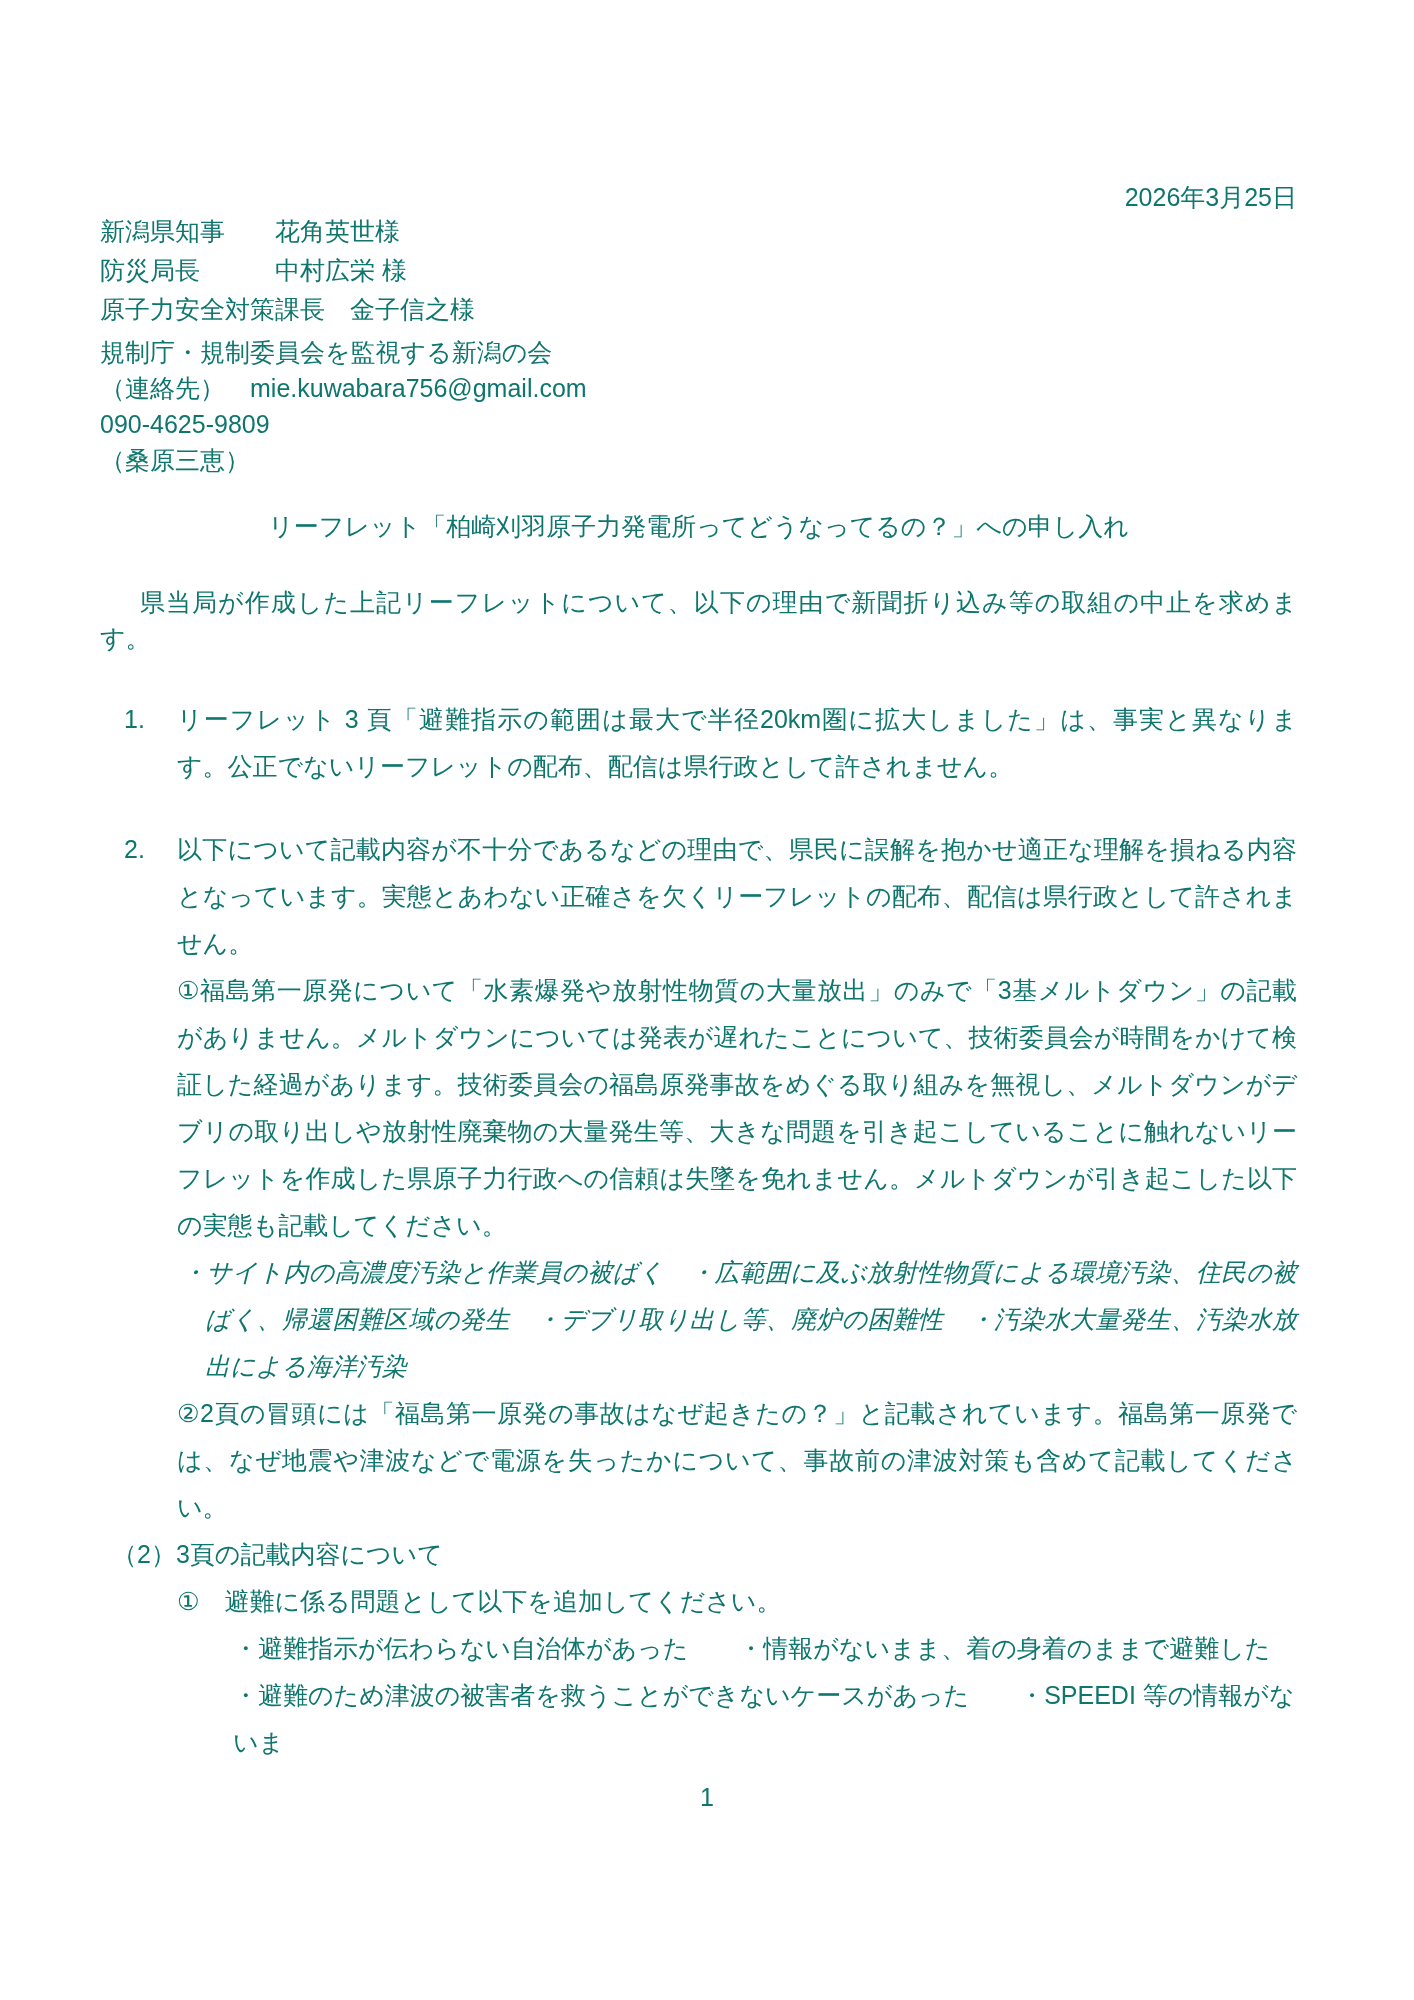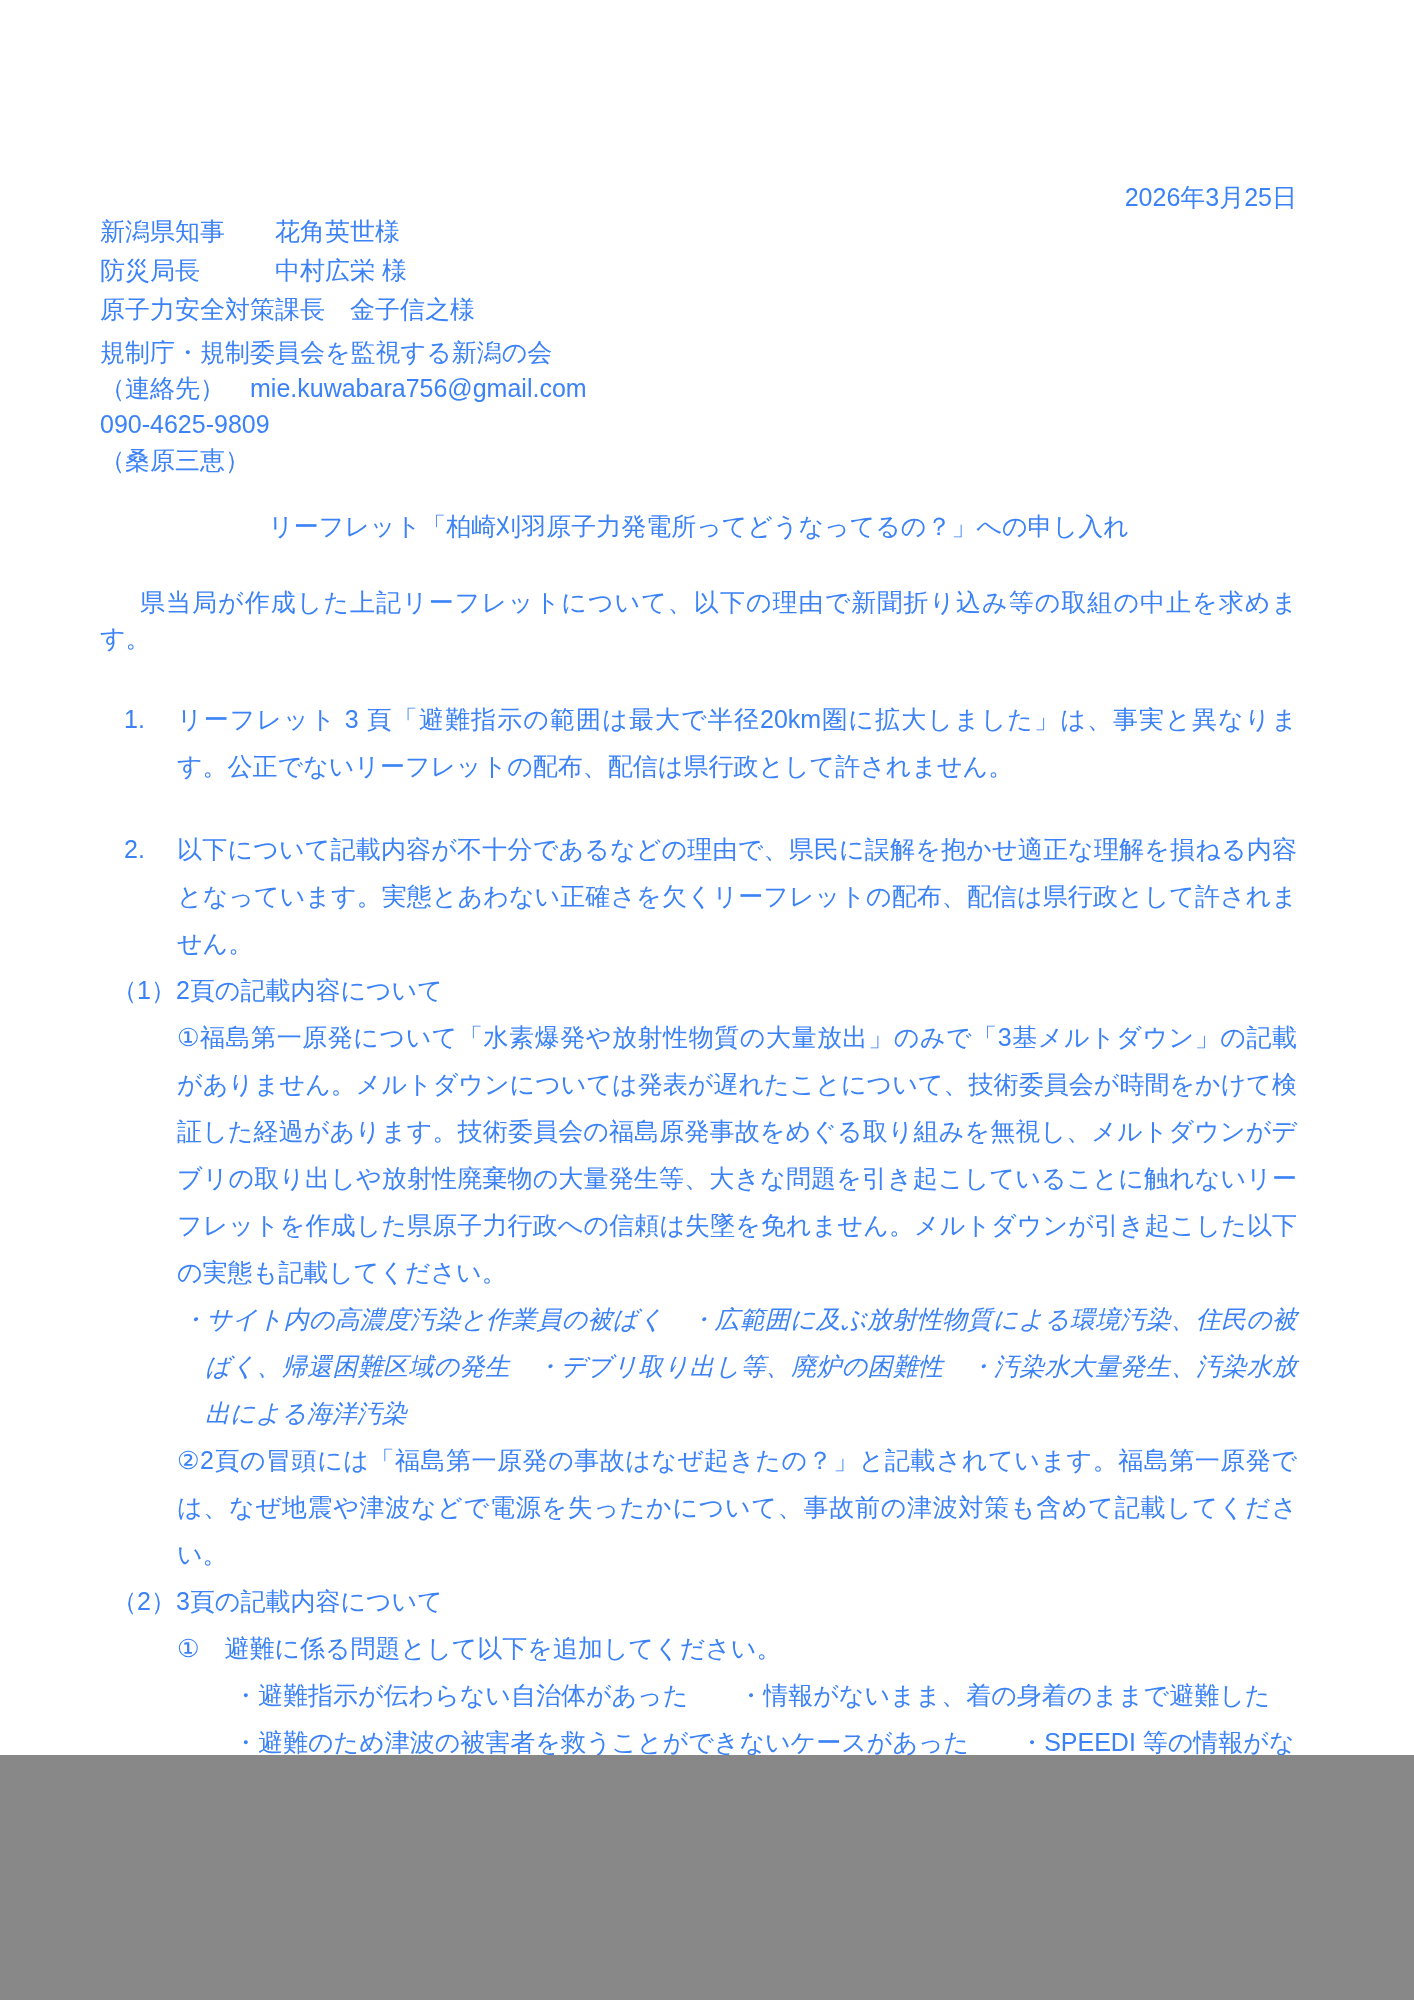--- a/index.html
+++ b/index.html
@@ -1,23 +1,23 @@
 <!DOCTYPE html>
 <html><head>
 <meta charset="utf-8">
 <style>
   * { margin: 0; padding: 0; box-sizing: border-box; }
   html, body { background: #888; }
   .page {
     position: relative;
     width: 1414px;
-    height: 1755px;
+    height: 2000px;
     margin: 0 auto;
     background: #ffffff;
-    color: #3b82f6;
+    color: #0f766e;
     font-family: "Liberation Sans", "DejaVu Sans", sans-serif;
     font-size: 25px;
     padding: 182px 117px 0 100px;
     overflow: hidden;
   }
   .date {
     text-align: right;
     line-height: 30px;
   }
   .recipients {
@@ -107,21 +107,20 @@
   <div class="list-item">
     <span class="num">1.</span>
     <div class="item-text">リーフレット 3 頁「避難指示の範囲は最大で半径20km圏に拡大しました」は、事実と異なります。公正でないリーフレットの配布、配信は県行政として許されません。</div>
   </div>
 
   <div class="list-item item2">
     <span class="num">2.</span>
     <div class="item-text">以下について記載内容が不十分であるなどの理由で、県民に誤解を抱かせ適正な理解を損ねる内容となっています。実態とあわない正確さを欠くリーフレットの配布、配信は県行政として許されません。</div>
   </div>
 
-  <div class="sec-heading">（1）2頁の記載内容について</div>
   <p class="para indent-1">①福島第一原発について「水素爆発や放射性物質の大量放出」のみで「3基メルトダウン」の記載がありません。メルトダウンについては発表が遅れたことについて、技術委員会が時間をかけて検証した経過があります。技術委員会の福島原発事故をめぐる取り組みを無視し、メルトダウンがデブリの取り出しや放射性廃棄物の大量発生等、大きな問題を引き起こしていることに触れないリーフレットを作成した県原子力行政への信頼は失墜を免れません。メルトダウンが引き起こした以下の実態も記載してください。</p>
   <p class="para bullets-hang">・サイト内の高濃度汚染と作業員の被ばく　・広範囲に及ぶ放射性物質による環境汚染、住民の被ばく、帰還困難区域の発生　・デブリ取り出し等、廃炉の困難性　・汚染水大量発生、汚染水放出による海洋汚染</p>
   <p class="para indent-1">②2頁の冒頭には「福島第一原発の事故はなぜ起きたの？」と記載されています。福島第一原発では、なぜ地震や津波などで電源を失ったかについて、事故前の津波対策も含めて記載してください。</p>
 
   <div class="sec-heading">（2）3頁の記載内容について</div>
   <p class="para indent-1">①　避難に係る問題として以下を追加してください。</p>
   <p class="para bullet-deep">・避難指示が伝わらない自治体があった　　・情報がないまま、着の身着のままで避難した</p>
   <p class="para bullet-deep">・避難のため津波の被害者を救うことができないケースがあった　　・SPEEDI 等の情報がないま</p>
 
   <div class="page-number">1</div>

